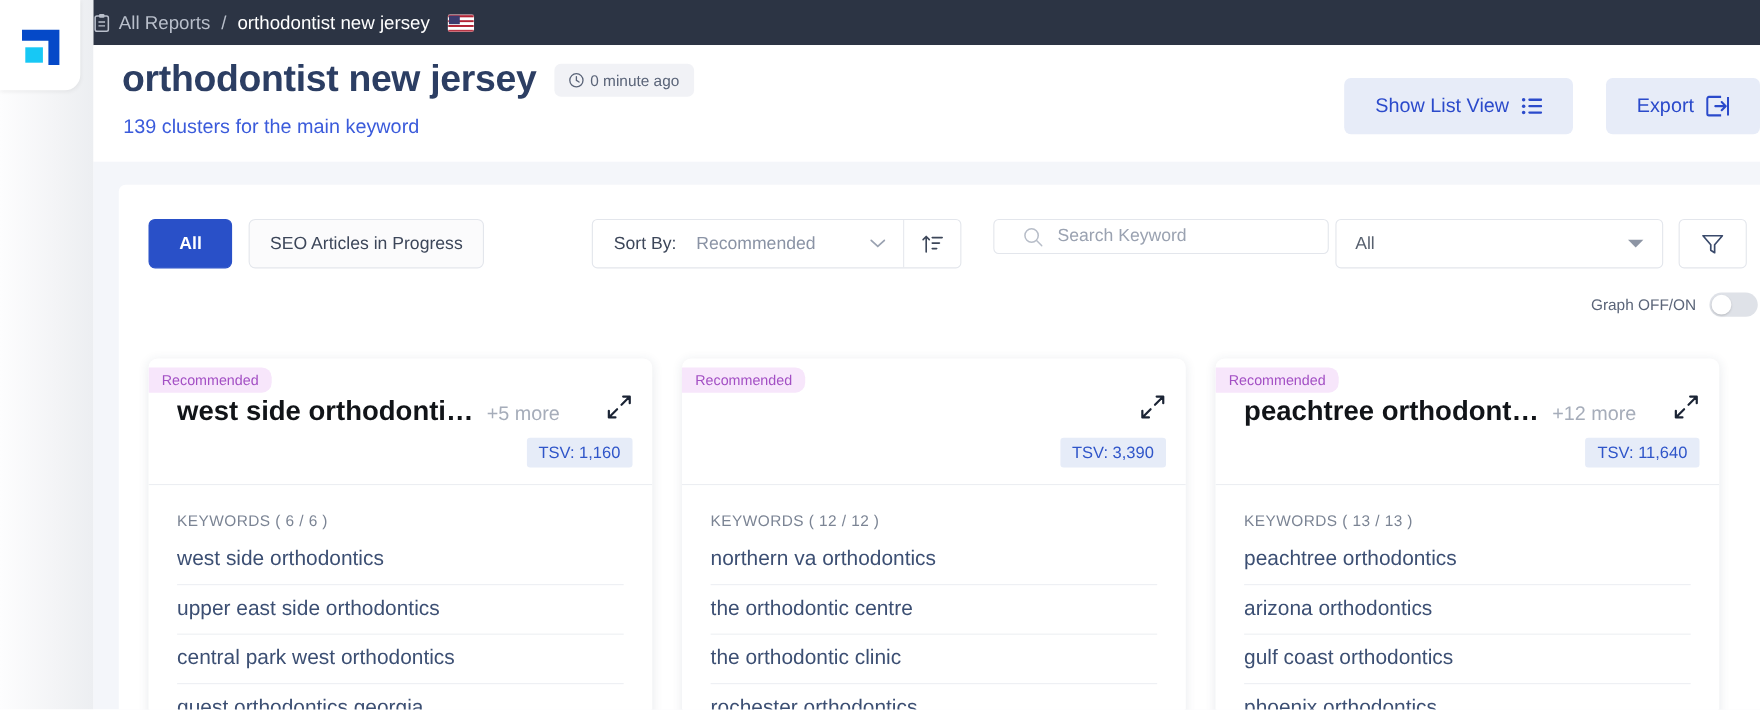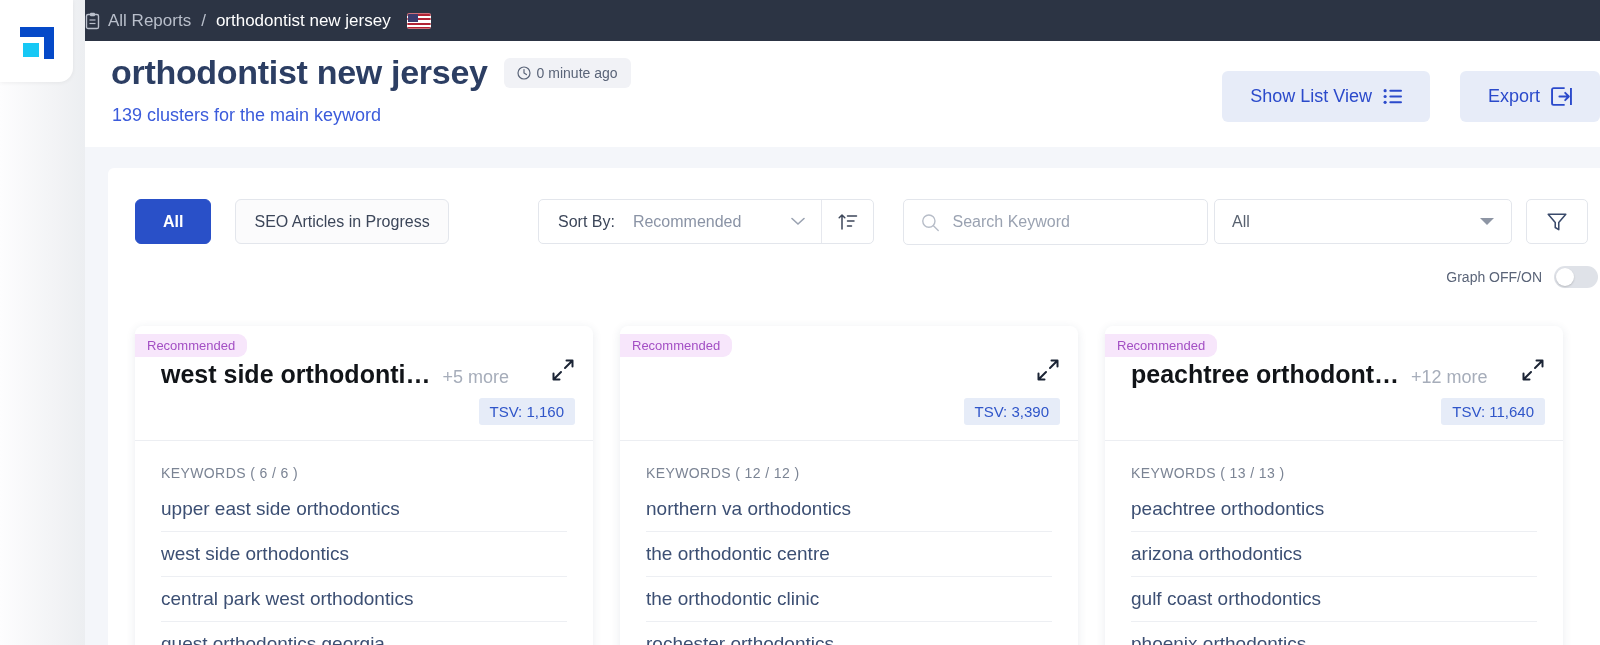--- a/index.html
+++ b/index.html
@@ -88,42 +88,42 @@
   }
   .seg {
     display: flex; align-items: center; height: 45px; border-radius: 6px;
     font-size: 16px; cursor: pointer; font-family: inherit;
   }
   .seg-all {
     background: #2950c8; color: #ffffff; font-weight: 700;
     padding: 0 27px; border: 1px solid #2950c8;
   }
   .seg-seo {
-    background: #fbfbfc; color: #3c4659; padding: 0 18px; margin-left: 24px;
+    background: #fbfbfc; color: #3c4659; padding: 0 18px; margin-left: 15px;
     border: 1px solid #e3e6ec;
   }
 
   .sortgroup {
     position: absolute; left: 430px; top: 31px;
     display: flex; align-items: center; height: 45px;
     border: 1px solid #e3e6ec; border-radius: 5px; background: #fff;
   }
   .sort-cell { display: flex; align-items: center; gap: 18px; padding: 0 16px 0 19px; height: 100%; }
   .sort-label { font-size: 16px; color: #3c4659; }
   .sort-value { font-size: 16px; color: #8a93a5; }
   .chev { width: 14px; height: 9px; margin-left: 32px; }
   .sort-dir {
     width: 52px; height: 100%; border-left: 1px solid #e6e8ee;
     display: flex; align-items: center; justify-content: center; cursor: pointer;
   }
 
   .searchbox {
-    position: absolute; left: 795px; top: 31px; width: 305px; height: 46px;
+    position: absolute; left: 795px; top: 31px; width: 305px; height: 32px;
     border: 1px solid #e3e6ec; border-radius: 5px; background: #fff;
-    display: flex; align-items: center; gap: 13px; padding: 0 17px;
+    display: flex; align-items: center; gap: 13px; padding: 0 26px;
   }
   .searchbox input {
     border: none; outline: none; font-size: 16px; color: #3c4659;
     font-family: inherit; width: 100%; background: transparent;
   }
   .searchbox input::placeholder { color: #9aa2b1; }
 
   .alldrop {
     position: absolute; left: 1106px; top: 31px; width: 298px; height: 45px;
     border: 1px solid #e3e6ec; border-radius: 5px; background: #fff;
@@ -327,22 +327,22 @@
               <path d="M14 10 L21.5 2.5 M15.5 2.5 H21.5 V8.5" fill="none" stroke="#1b2435" stroke-width="2" stroke-linecap="round" stroke-linejoin="round"></path>
               <path d="M10 14 L2.5 21.5 M8.5 21.5 H2.5 V15.5" fill="none" stroke="#1b2435" stroke-width="2" stroke-linecap="round" stroke-linejoin="round"></path>
             </svg>
           </div>
           <div class="tsv">TSV: 1,160</div>
         </div>
         <div class="card-divider"></div>
         <div class="kw-section">
           <div class="kw-head">KEYWORDS ( 6 / 6 )</div>
           <div class="kw-list">
+            <div class="kw-item">west side orthodontics</div>
             <div class="kw-item">upper east side orthodontics</div>
-            <div class="kw-item">west side orthodontics</div>
             <div class="kw-item">central park west orthodontics</div>
             <div class="kw-item">quest orthodontics georgia</div>
           </div>
         </div>
       </div>
 
       <div class="card">
         <div class="badge-rec">Recommended</div>
         <div class="card-head">
           <div class="expand-btn">

